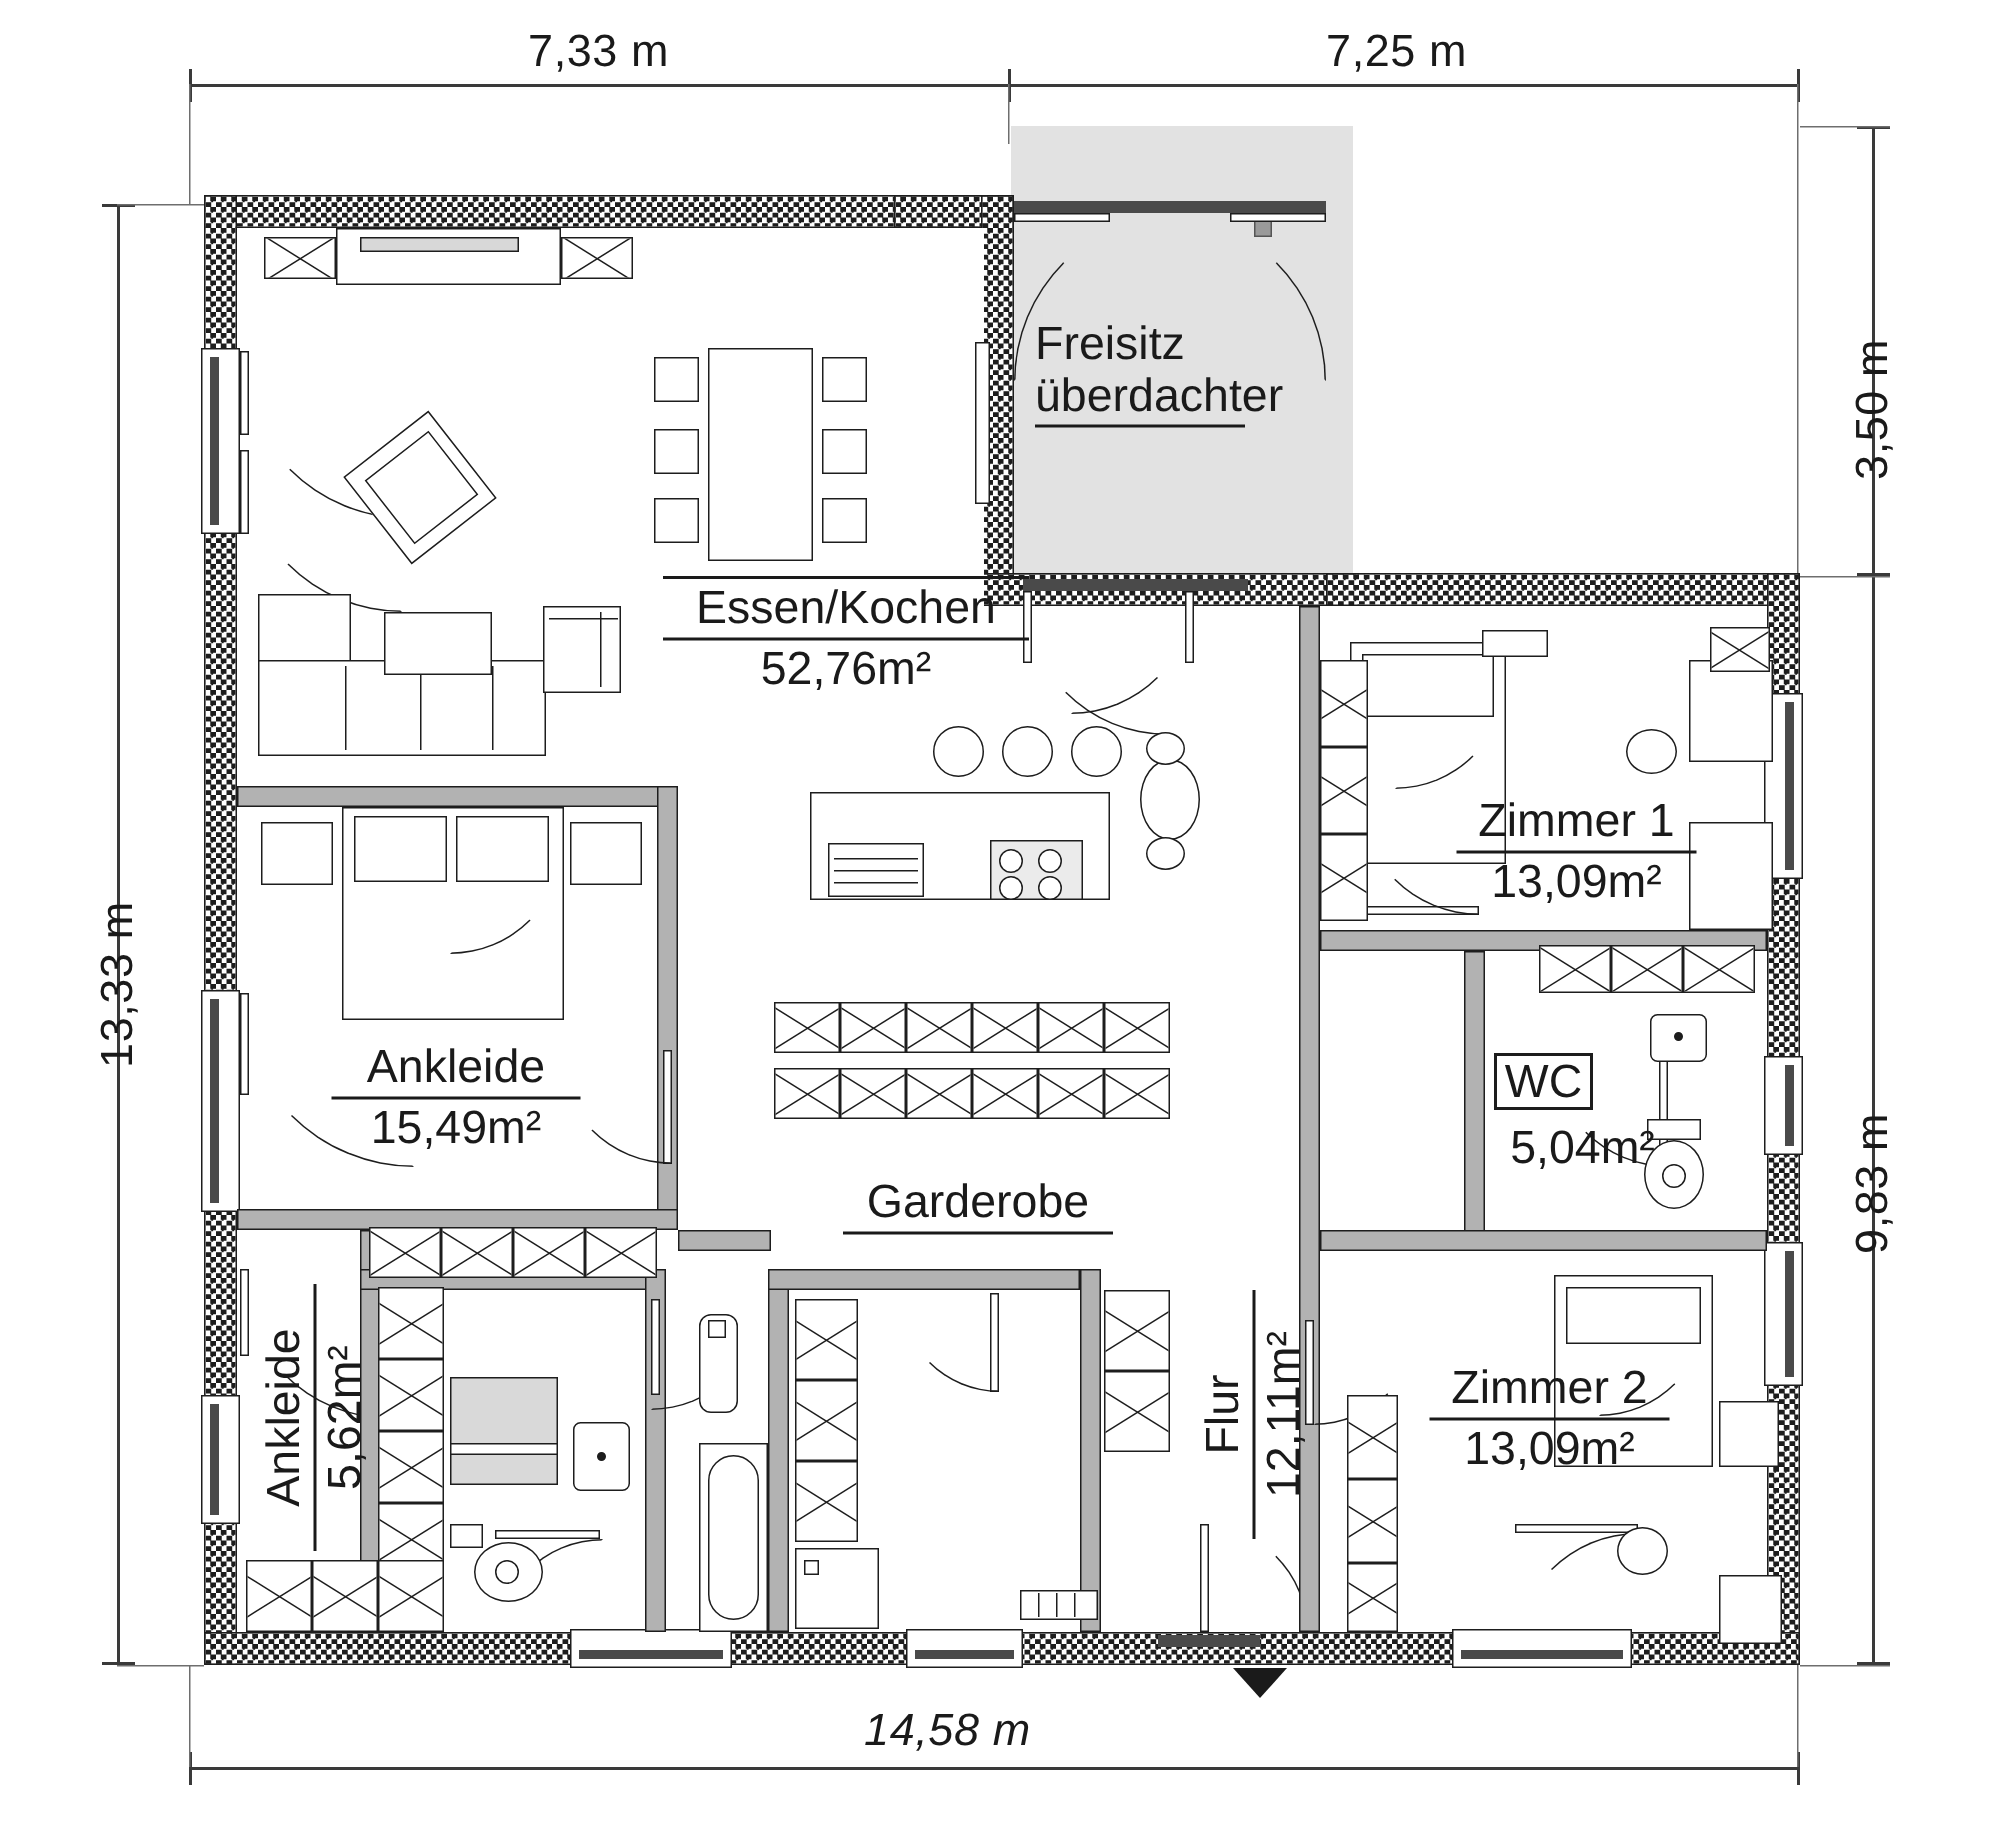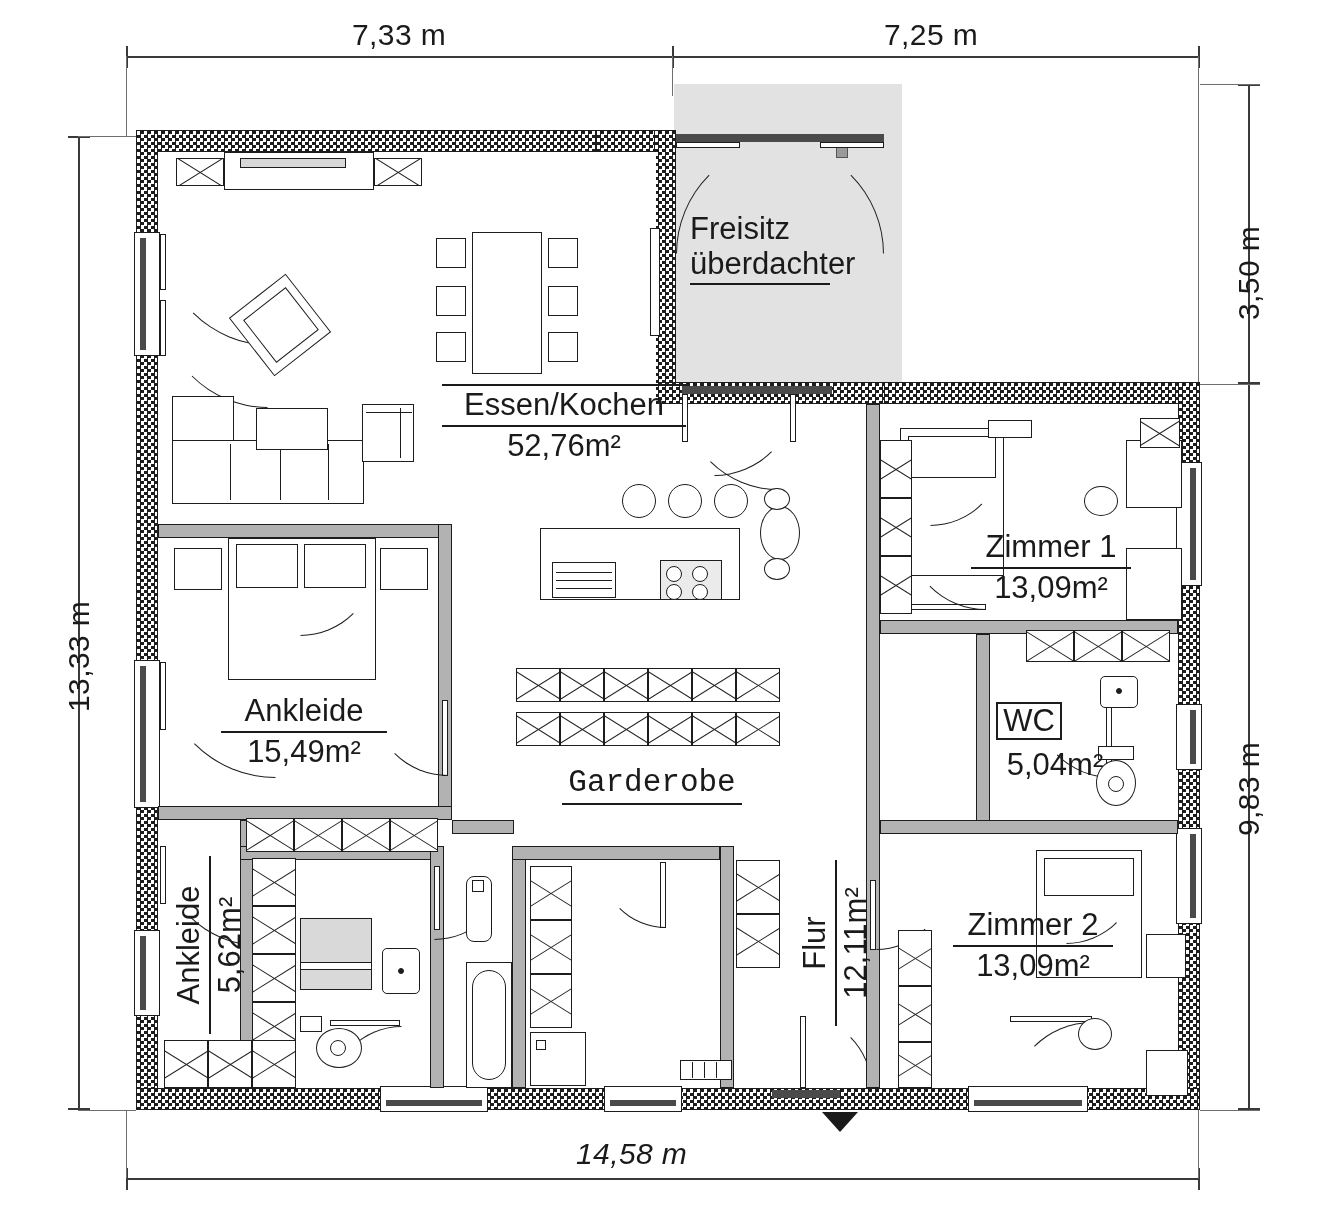--- a/index.html
+++ b/index.html
@@ -391,21 +391,21 @@
     <span class="ln">15,49m²</span>
   </div>
 
   <div class="label rot" style="left:172px;top:1040px;width:190px;">
     <span class="ln">Ankleide</span>
     <span class="rule" style="width:178px;"></span>
     <span class="ln">5,62m²</span>
   </div>
 
 
-  <div class="label" style="left:552px;top:766px;width:200px;font-family:Liberation Mono, monospace;">
+  <div class="label" style="left:552px;top:784px;width:200px;">
     <span class="ln">Garderobe</span>
     <span class="rule" style="width:180px;"></span>
   </div>
 
 
   <div class="label rot" style="left:798px;top:1032px;width:178px;">
     <span class="ln">Flur</span>
     <span class="rule" style="width:166px;"></span>
     <span class="ln">12,11m²</span>
   </div>

